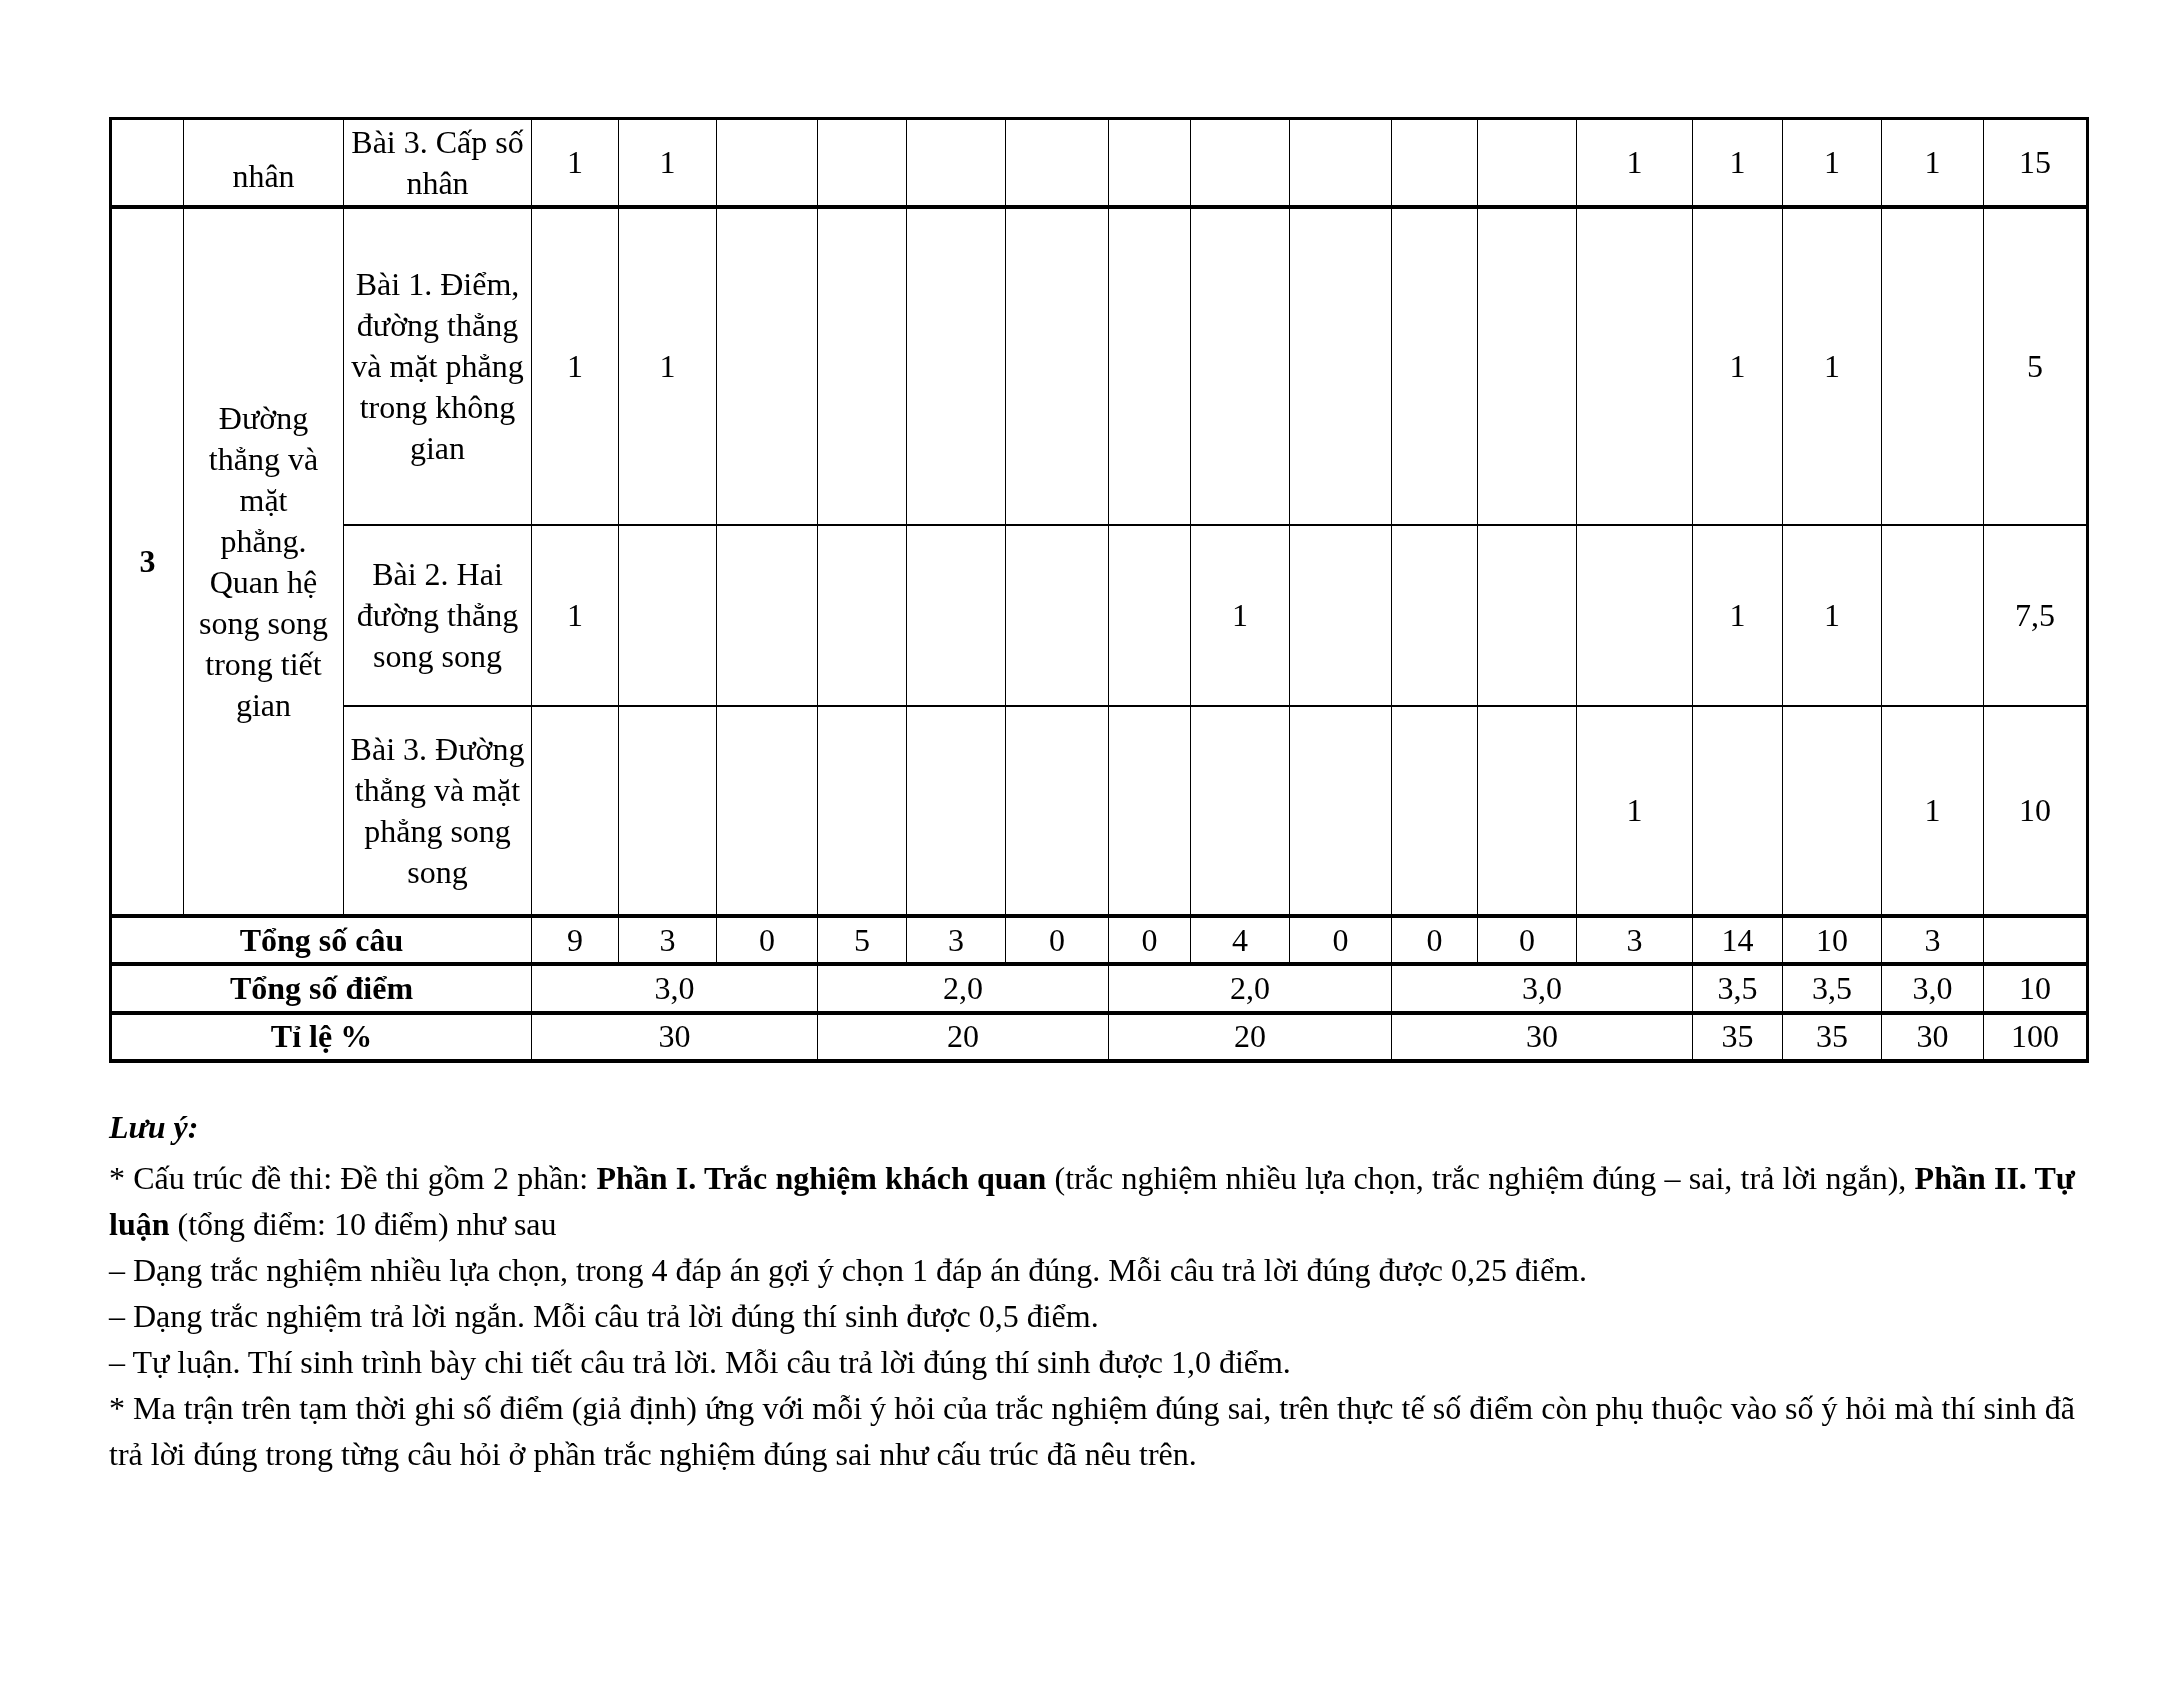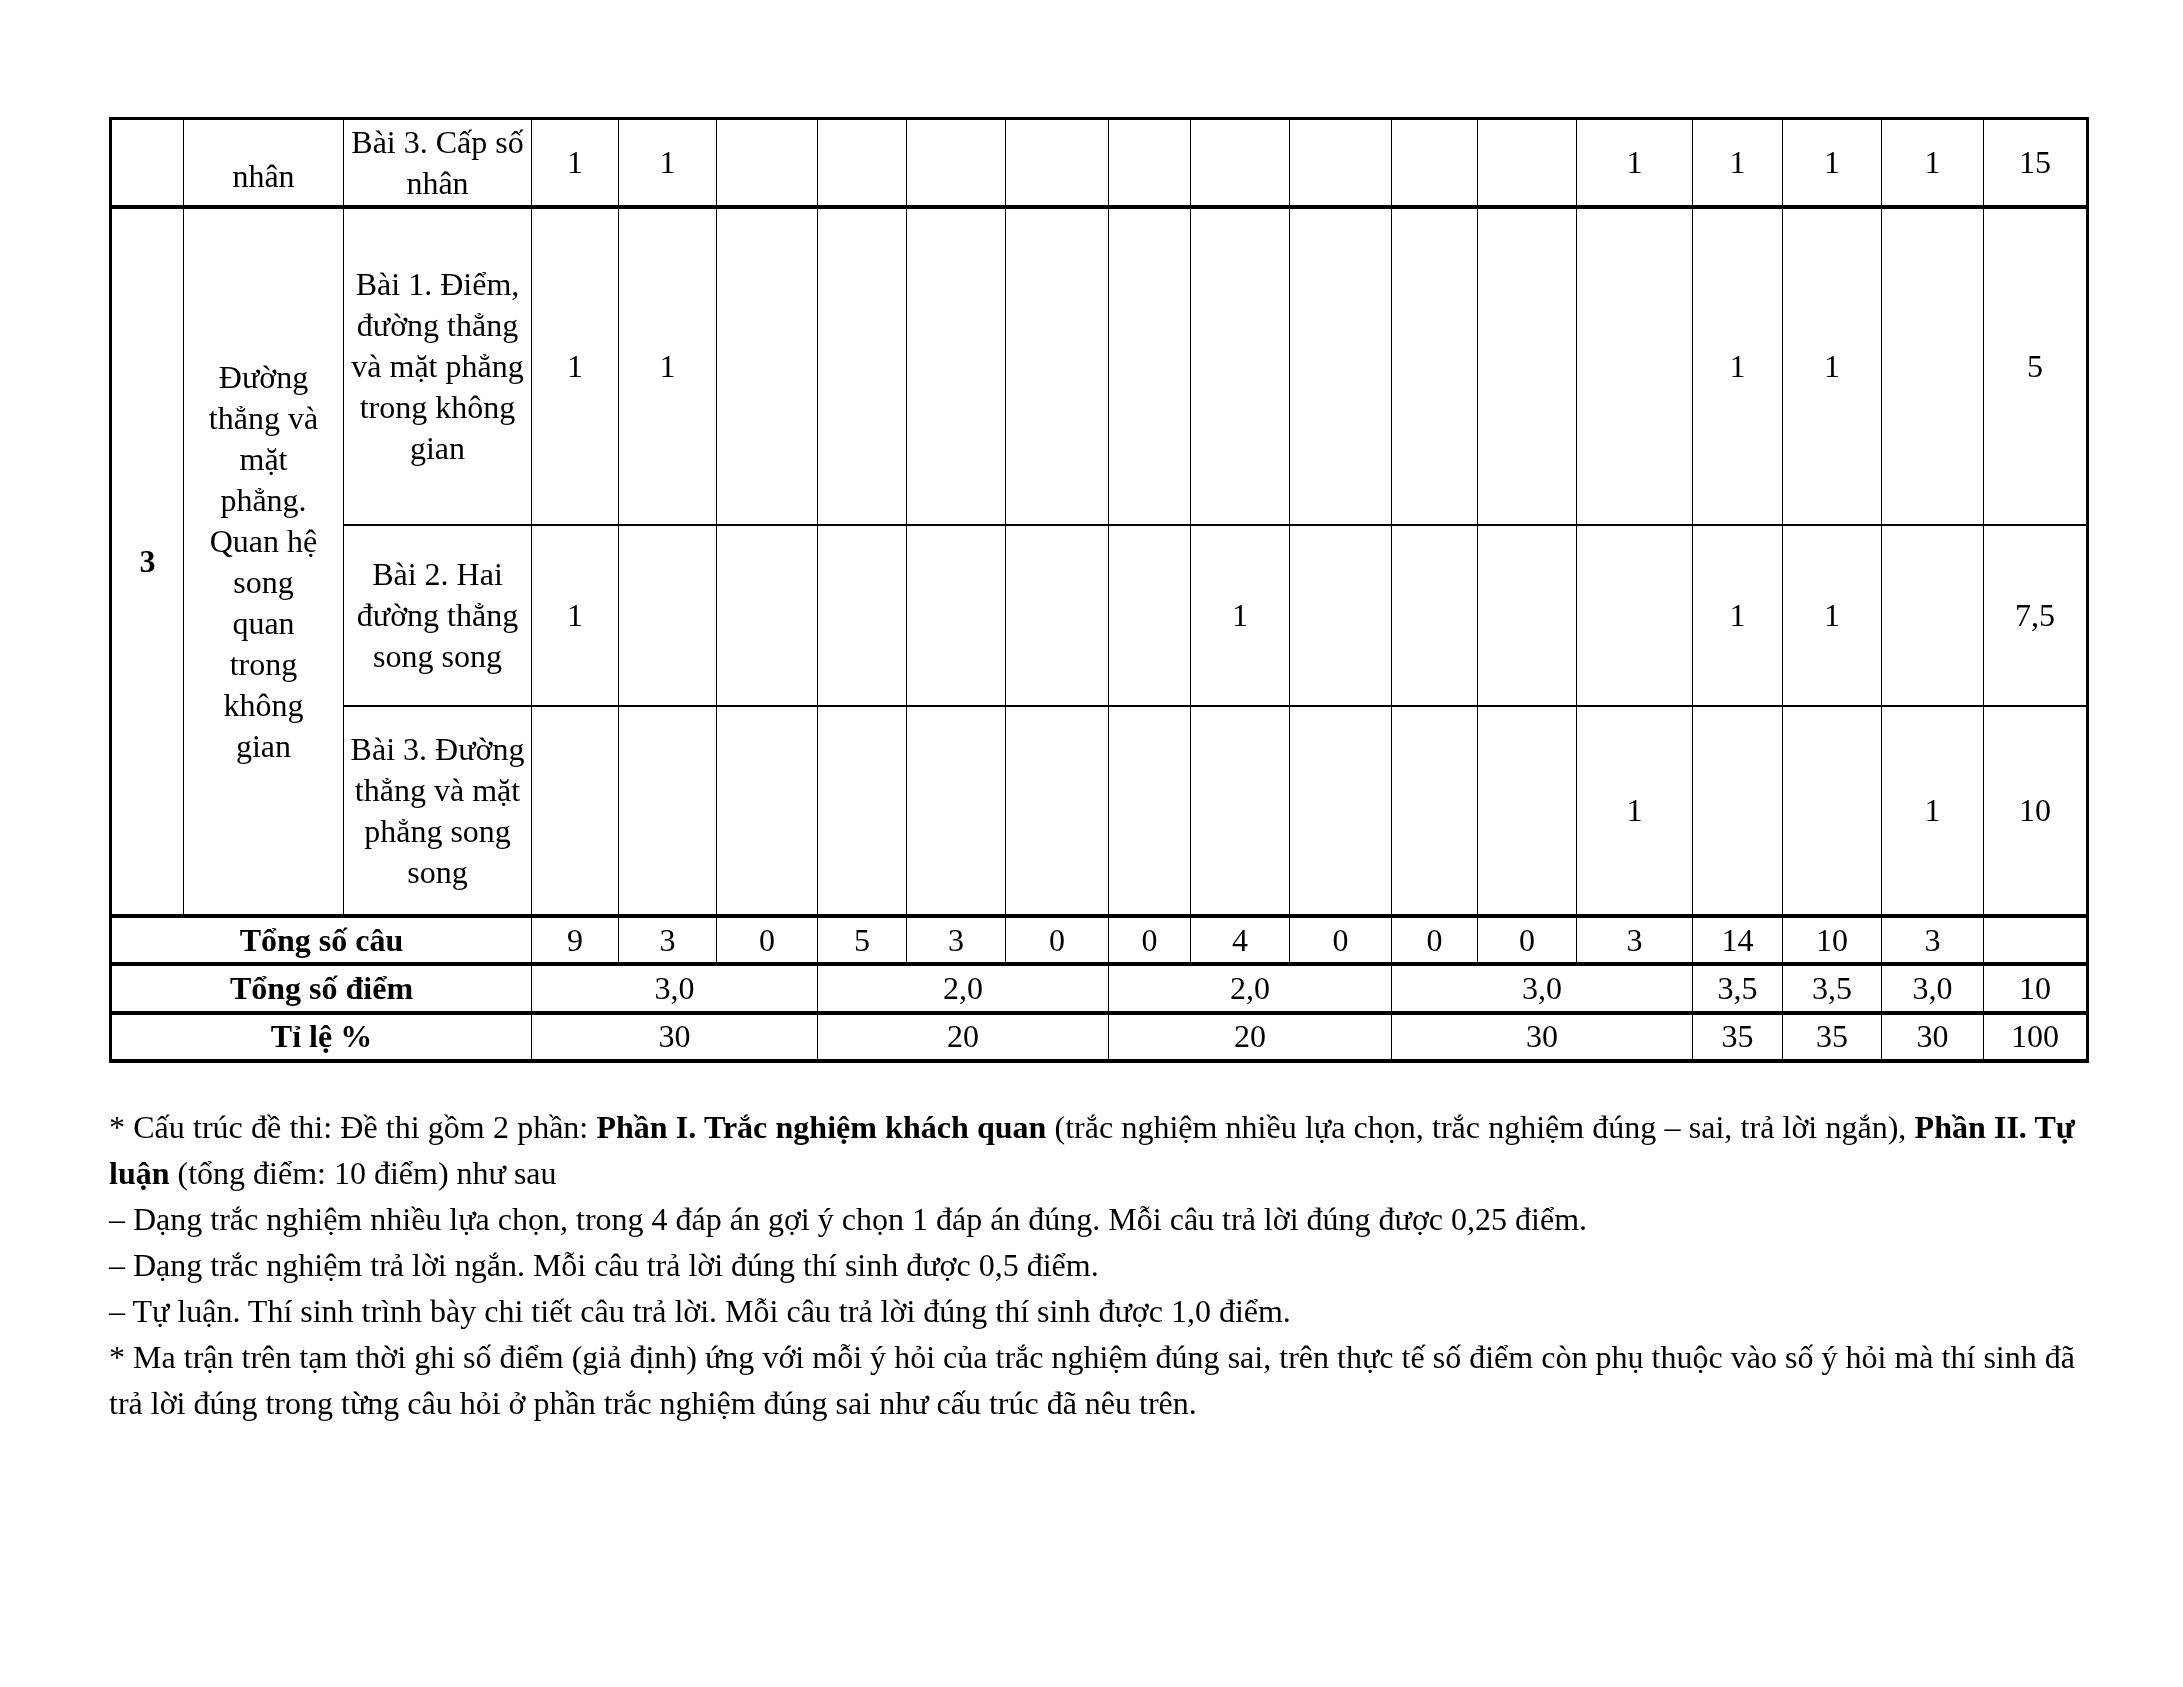--- a/index.html
+++ b/index.html
@@ -100,21 +100,21 @@
             <td></td>
             <td></td>
             <td>1</td>
             <td>1</td>
             <td>1</td>
             <td>1</td>
             <td>15</td>
           </tr>
           <tr class="body-row-1" style="height: 318px;">
             <td class="stt-cell" rowspan="3">3</td>
-            <td class="topic-cell" rowspan="3">Đường thẳng và mặt phẳng. Quan hệ song quan trong không gian</td>
+            <td class="topic-cell" rowspan="3">Đường thẳng và mặt phẳng. Quan hệ song song trong tiết gian</td>
             <td>Bài 1. Điểm, đường thẳng và mặt phẳng trong không gian</td>
             <td>1</td>
             <td>1</td>
             <td></td>
             <td></td>
             <td></td>
             <td></td>
             <td></td>
             <td></td>
             <td></td>
@@ -202,20 +202,21 @@
             <td colspan="3">30</td>
             <td colspan="1">35</td>
             <td colspan="1">35</td>
             <td colspan="1">30</td>
             <td colspan="1">100</td>
           </tr>
         </tbody>
     </table>
 
     <div class="notes">
+      <p class="notes-heading">Lưu ý:</p>
       <div>
           <p><span>* Cấu trúc đề thi: Đề thi gồm 2 phần: </span><b>Phần I. Trắc nghiệm khách quan</b><span> (trắc nghiệm nhiều lựa chọn, trắc nghiệm đúng – sai, trả lời ngắn), </span><b>Phần II. Tự luận</b><span> (tổng điểm: 10 điểm) như sau</span></p>
           <p><span>– Dạng trắc nghiệm nhiều lựa chọn, trong 4 đáp án gợi ý chọn 1 đáp án đúng. Mỗi câu trả lời đúng được 0,25 điểm.</span></p>
           <p><span>– Dạng trắc nghiệm trả lời ngắn. Mỗi câu trả lời đúng thí sinh được 0,5 điểm.</span></p>
           <p><span>– Tự luận. Thí sinh trình bày chi tiết câu trả lời. Mỗi câu trả lời đúng thí sinh được 1,0 điểm.</span></p>
           <p><span>* Ma trận trên tạm thời ghi số điểm (giả định) ứng với mỗi ý hỏi của trắc nghiệm đúng sai, trên thực tế số điểm còn phụ thuộc vào số ý hỏi mà thí sinh đã trả lời đúng trong từng câu hỏi ở phần trắc nghiệm đúng sai như cấu trúc đã nêu trên.</span></p>
         </div>
     </div>
 
   </div>

